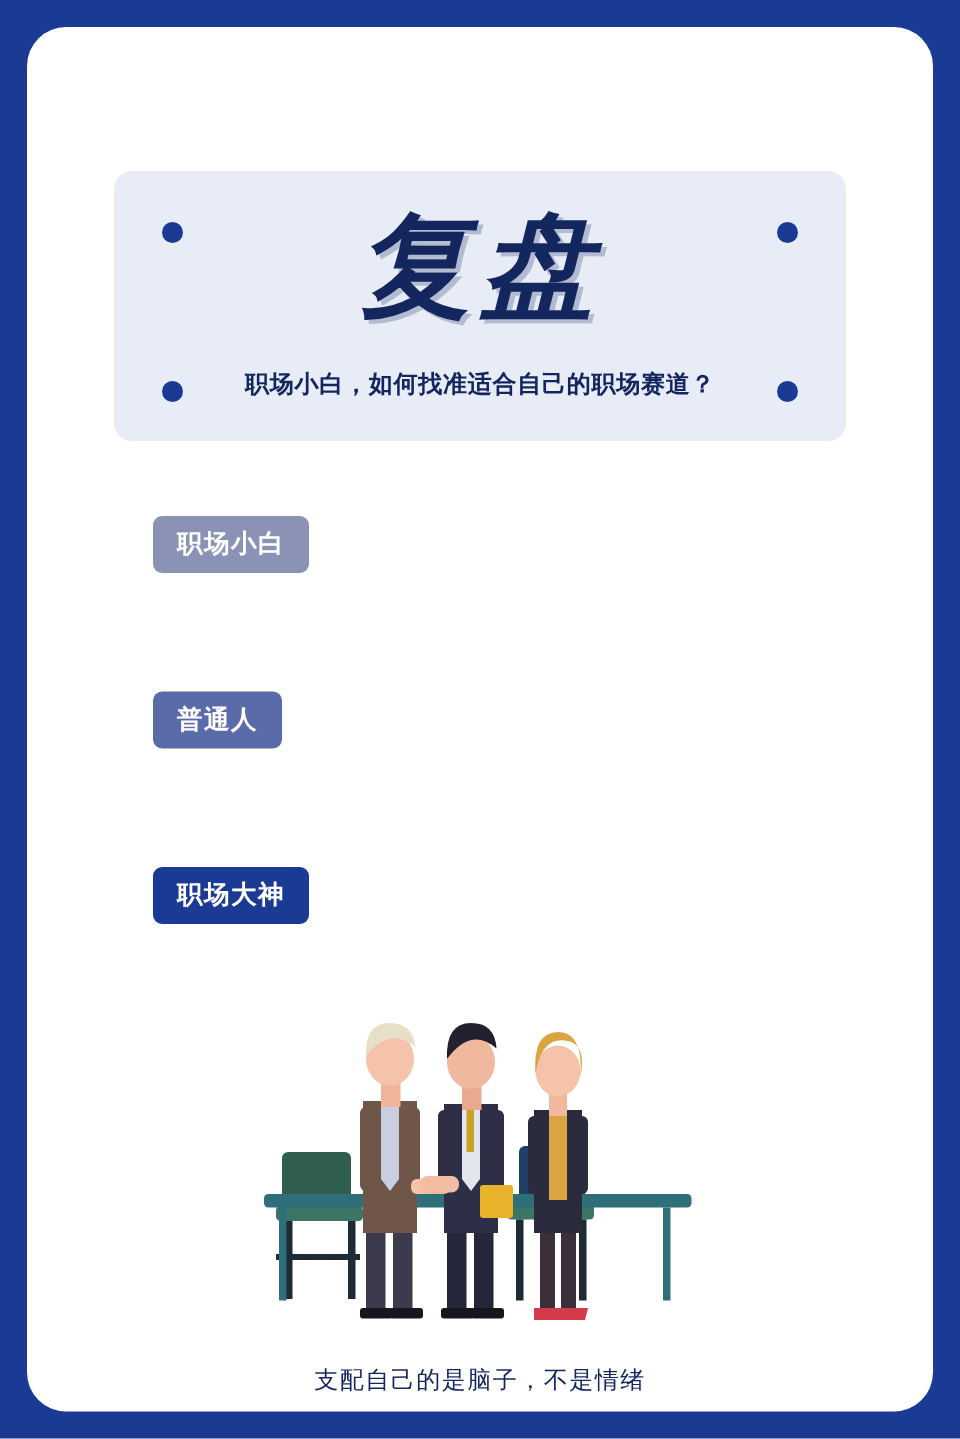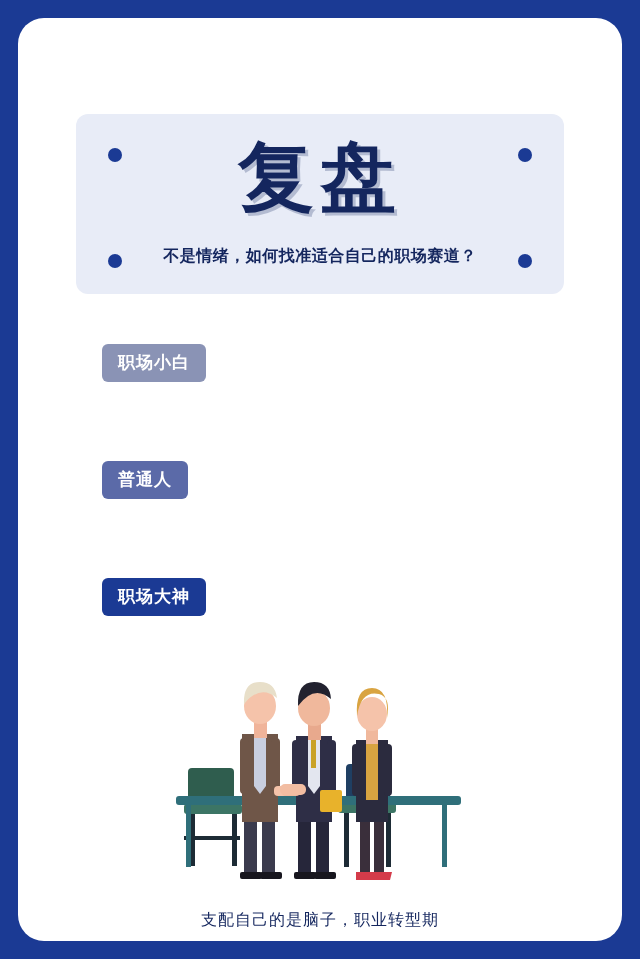--- a/index.html
+++ b/index.html
@@ -53,20 +53,21 @@
     right: 0;
     top: 18px;
     text-align: center;
     font-family: "DejaVu Sans", sans-serif;
     font-size: 76px;
     line-height: 90px;
     font-weight: bold;
     color: #14265e;
     letter-spacing: 6px;
     text-shadow: 3px 3px 0 rgba(20,38,94,0.25);
+    font-style: italic;
   }
   .subtitle {
     position: absolute;
     left: 0;
     right: 0;
     top: 132px;
     text-align: center;
     font-size: 16px;
     font-weight: bold;
     color: #14265e;
@@ -125,21 +126,21 @@
 <body>
 
 <div class="poster">
 
   <div class="header-card">
     <span class="dot tl"></span>
     <span class="dot tr"></span>
     <span class="dot bl"></span>
     <span class="dot br"></span>
     <div class="main-title">复盘</div>
-    <div class="subtitle">不是情绪，如何找准适合自己的职场赛道？</div>
+    <div class="subtitle">职场小白，如何找准适合自己的职场赛道？</div>
   </div>
 
   <div class="tag lv1">职场小白</div>
 
   <div class="tag lv2">普通人</div>
 
   <div class="tag lv3">职场大神</div>
 
   <div class="illustration">
     <svg viewBox="0 0 300 230" width="300" height="230" xmlns="http://www.w3.org/2000/svg">
@@ -206,15 +207,15 @@
         <rect x="214" y="76" width="8" height="52" rx="4" fill="#2b2b3e"></rect>
         <rect x="196" y="56" width="12" height="20" fill="#f0b89c"></rect>
         <ellipse cx="202" cy="46" rx="15" ry="17" fill="#f5c3aa"></ellipse>
         <path d="M187 48 q4 -26 22 -22 q12 3 8 24 q2 -30 -15 -30 q-17 0 -15 28 z" fill="#d9a441"></path>
       </g>
 
       <rect x="110" y="116" width="26" height="11" rx="5" fill="#f2bda2"></rect>
     </svg>
   </div>
 
-  <div class="footer-note">支配自己的是脑子，职业转型期</div>
+  <div class="footer-note">支配自己的是脑子，不是情绪</div>
 
 </div>
 
 </body></html>

